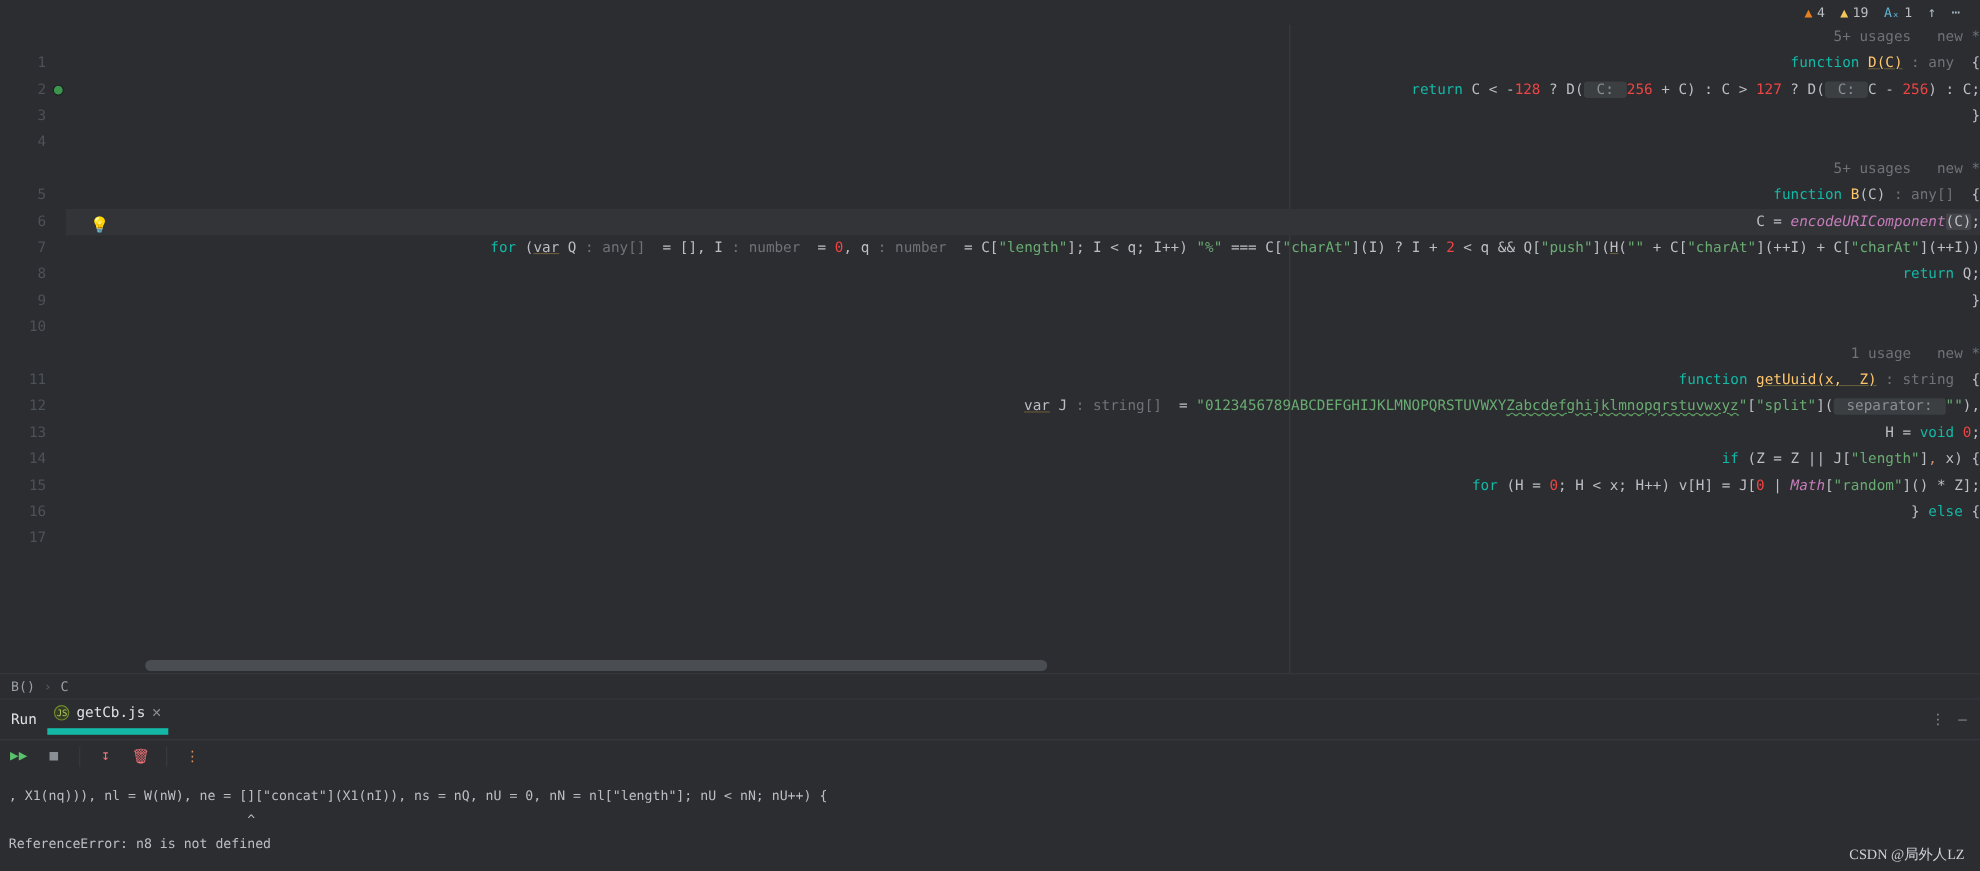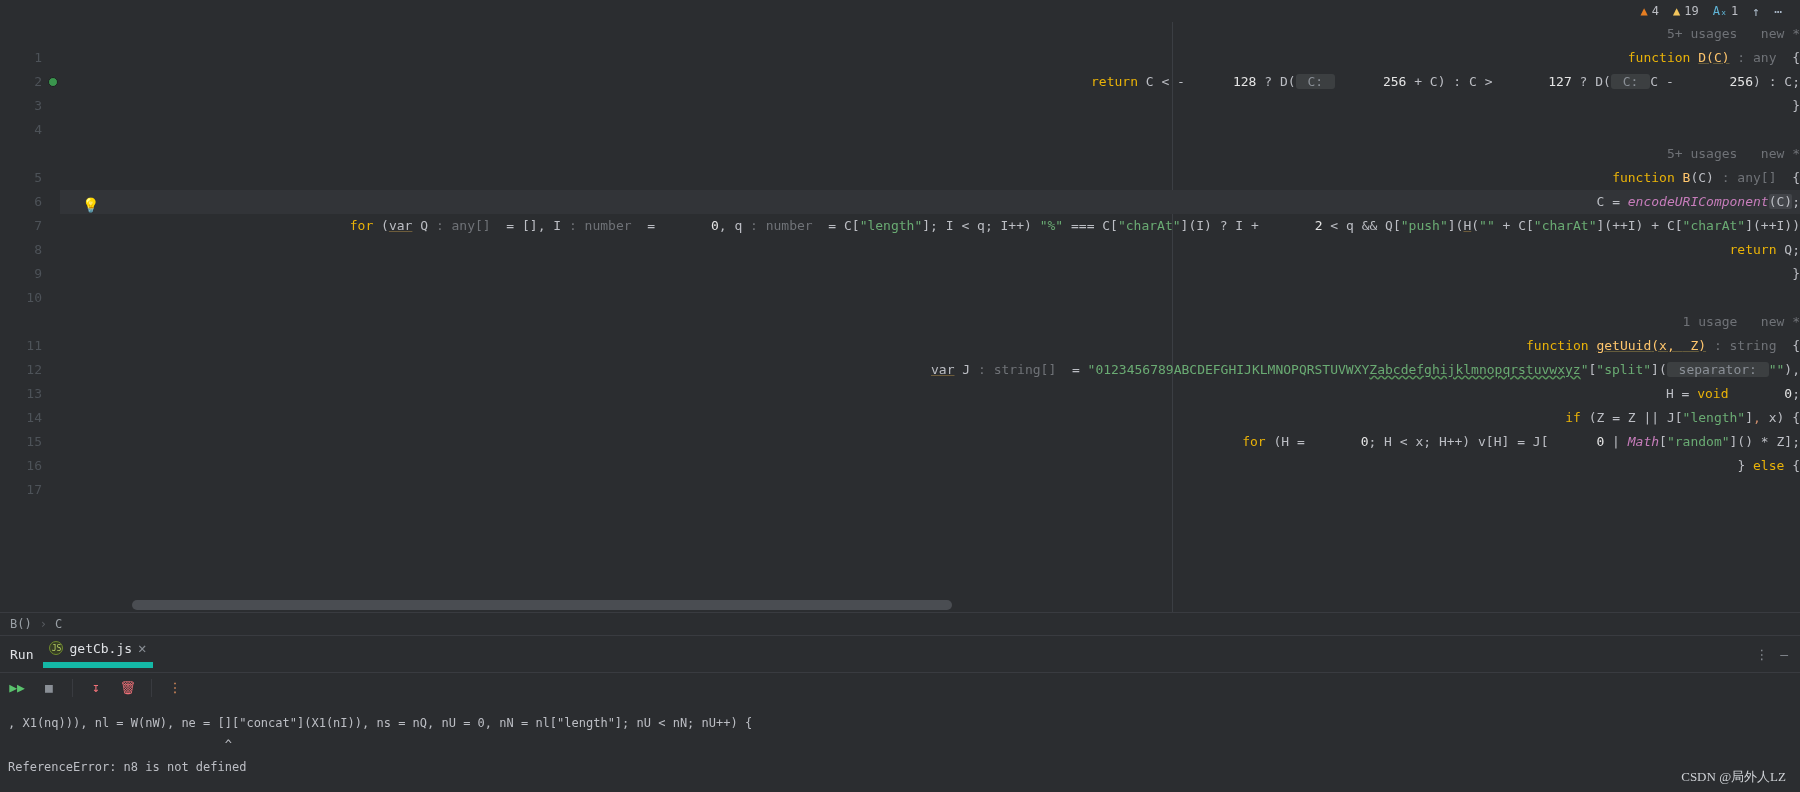--- a/index.html
+++ b/index.html
@@ -77,26 +77,26 @@
 }
 .code-line.hl { background: #323438; }
 .intent-bulb {
   position:absolute;
   left:22px;
   top:3px;
   color:#f2c55c;
   font-size:14px;
 }
 .inlay { color: #6f7277; }
-.kw { color: #eab308; }
+.kw { color: #14b8a6; }
 .fn { color: #ffc66d; text-decoration: underline; text-decoration-color: #655c3c;}
 .fn2 { color: #ffc66d; }
 .var-u { color: #bcbec4; text-decoration: underline; text-decoration-color: #6d5c3b;}
 .str { color: #6aab73; }
-.num { color: #e5e5e5; margin-left: 48px; }
+.num { color: #ef4444; }
 .comma { color: #cf8e6d; }
 .glob { color: #c77dbb; font-style: italic;}
 .param-hl { background: #3c3f41; border-radius: 3px; padding: 0 4px; color: #8a8f96;}
 .und-wavy { text-decoration: underline wavy #5c9a5f; }
 .brkt-sel { background: #43454a; border-radius:2px; }
 
 .column-mark {
   position: absolute;
   top: 0;
   bottom: 0;

